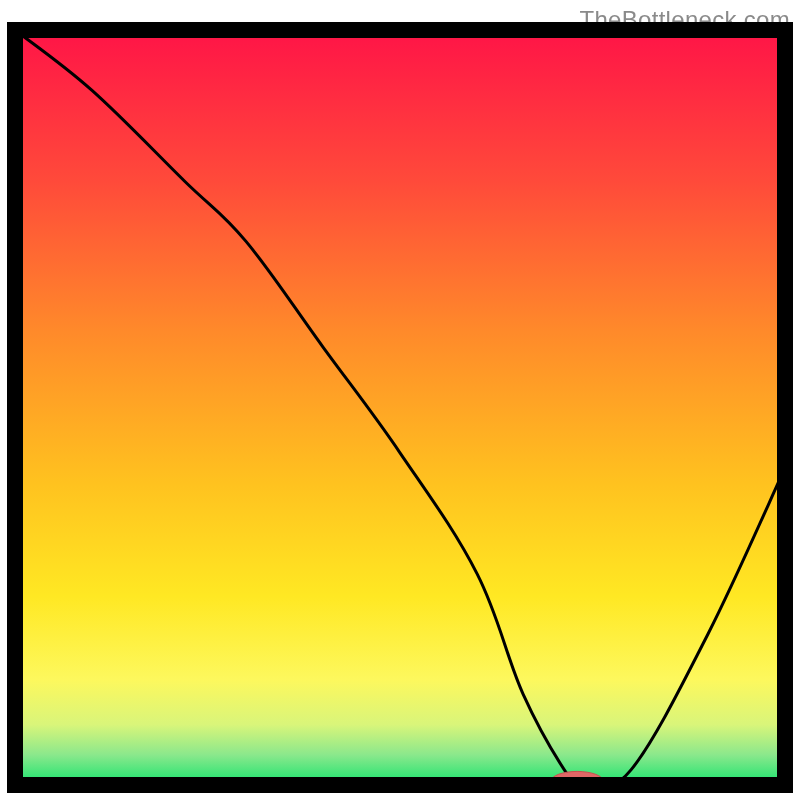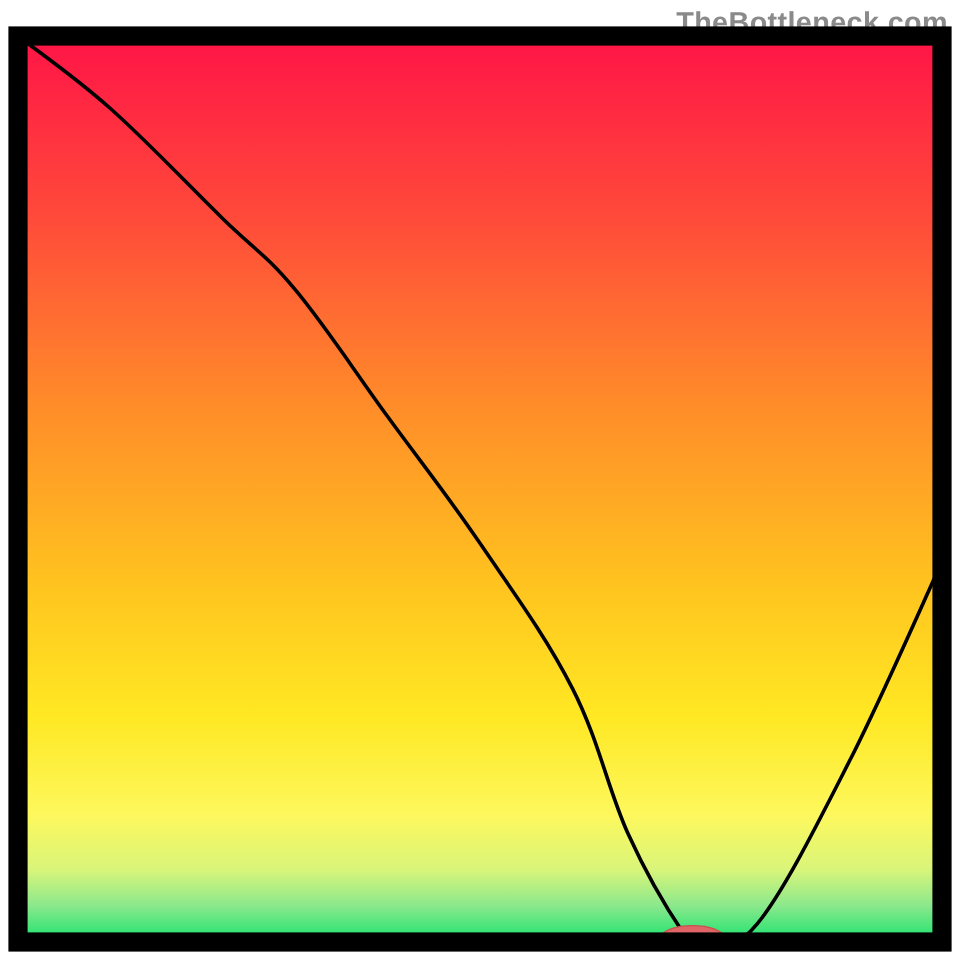--- a/index.html
+++ b/index.html
@@ -14,21 +14,21 @@
   .stage {
     position: relative;
     width: 800px;
     height: 800px;
   }
   .watermark {
     position: absolute;
     top: 6px;
     right: 10px;
     font-size: 24px;
-    font-weight: 700;
+    font-weight: 400;
     color: #8a8a8a;
     letter-spacing: 0.3px;
     user-select: none;
   }
   svg.chart {
     position: absolute;
     top: 0;
     left: 0;
   }
 </style>

